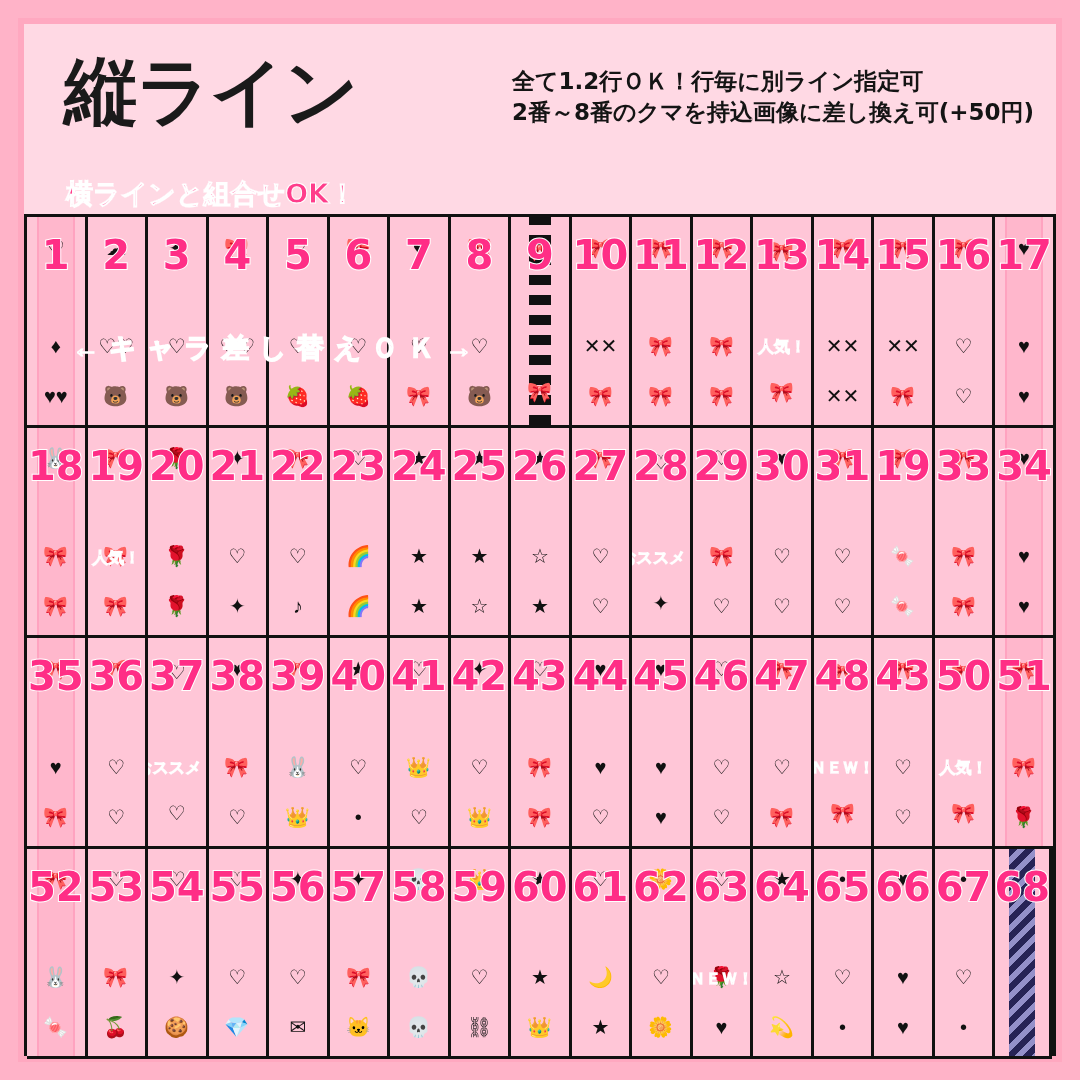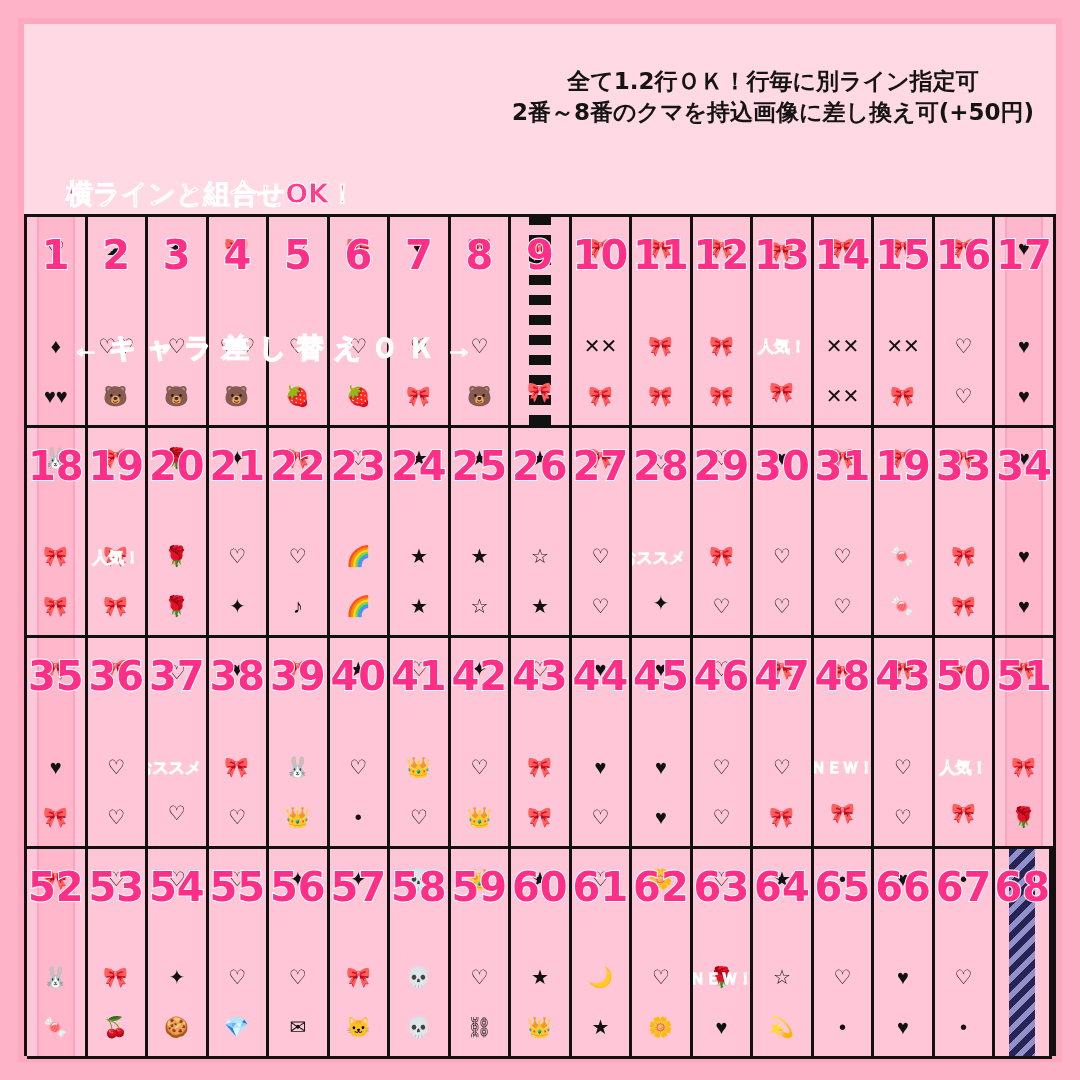--- a/index.html
+++ b/index.html
@@ -59,21 +59,21 @@
     font-family: "DejaVu Sans", sans-serif;
     font-weight: bold;
     font-size: 27px;
     color: #ff3d8b;
     -webkit-text-stroke: 1px #ffffff;
     white-space: nowrap;
   }
   .notes {
     position: absolute;
     right: 22px; top: 42px;
-    text-align: center;
+    text-align: left;
   }
   .notes div {
     font-family: "DejaVu Sans", sans-serif;
     font-weight: bold;
     font-size: 23px;
     line-height: 31px;
     color: #141414;
     white-space: nowrap;
   }
 
@@ -194,20 +194,21 @@
   }
 </style>
 </head>
 <body>
 
 <div class="page">
   <div class="frame-outer"></div>
   <div class="frame-inner"></div>
 
   <div class="header">
+    <div class="title-main">縦ライン</div>
     <div class="title-sub">横ラインと組合せOK！</div>
     <div class="notes">
       <div>全て1.2行ＯＫ！行毎に別ライン指定可</div>
       <div>2番～8番のクマを持込画像に差し換え可(+50円)</div>
     </div>
   </div>
 
   <div class="grid" id="grid">
       <div class="row">
         <div class="cell" style="width: 60.5294px;">

